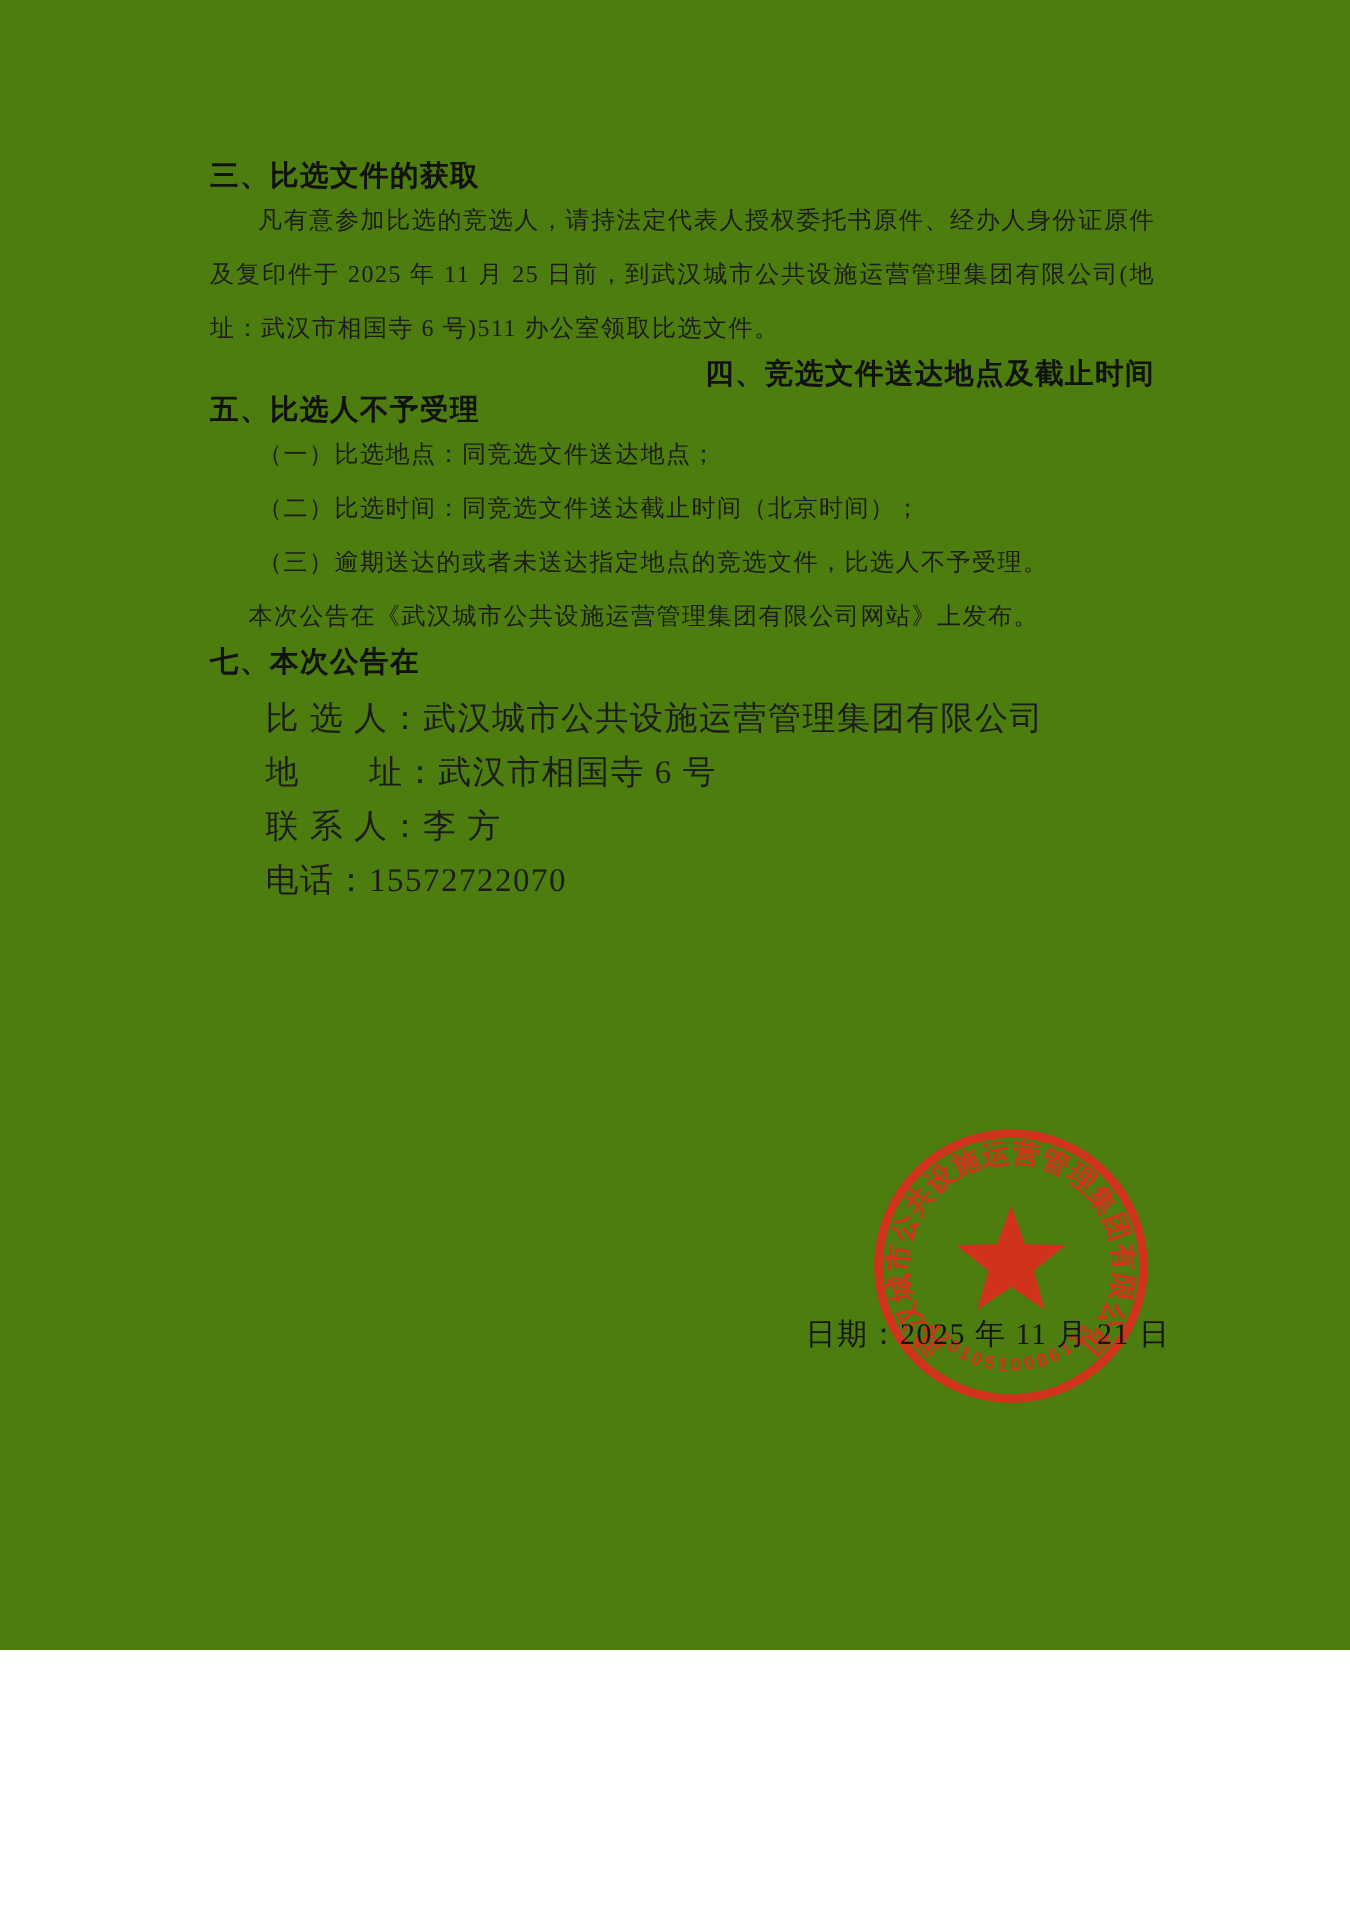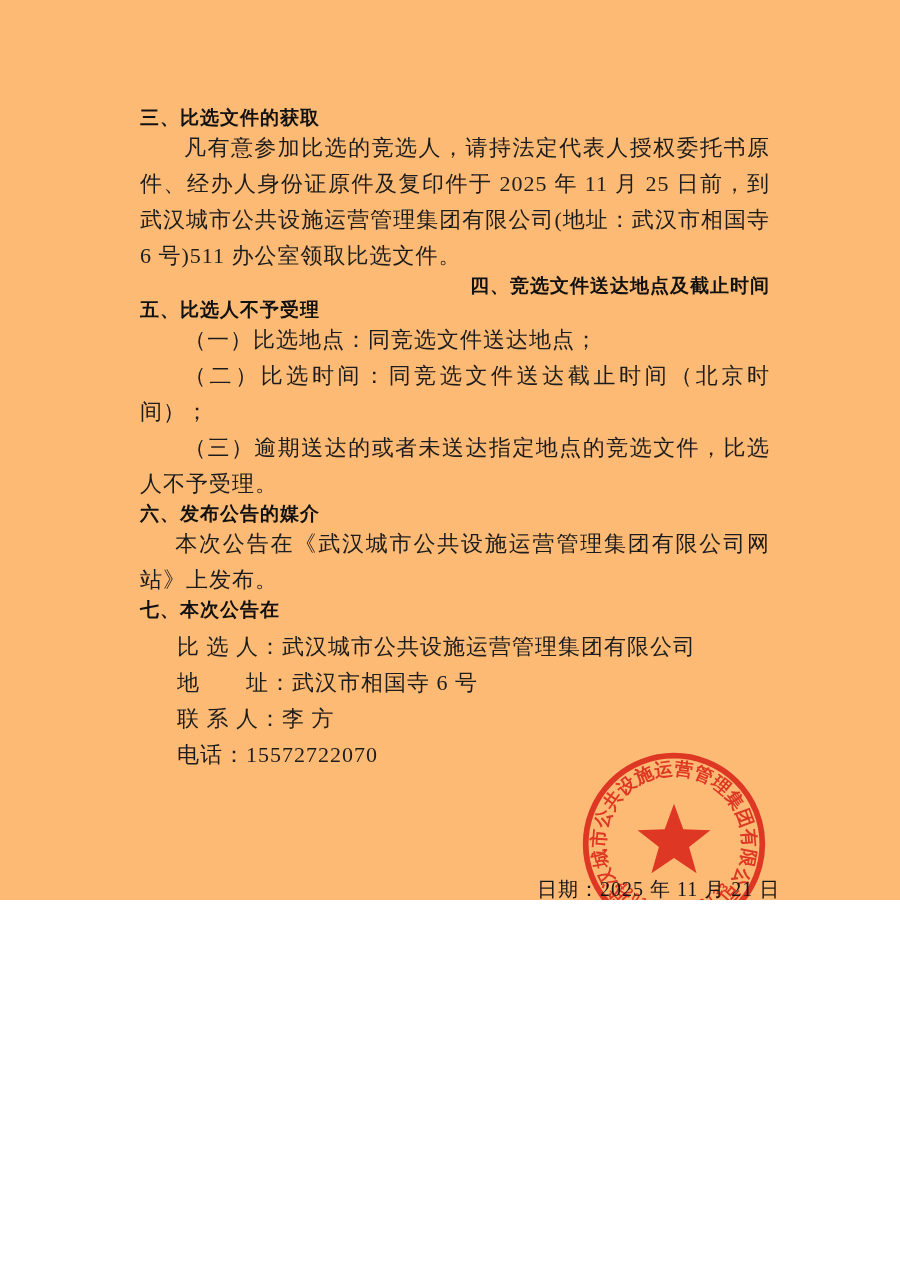--- a/index.html
+++ b/index.html
@@ -3,43 +3,43 @@
 <meta charset="utf-8">
 <style>
   html, body {
     margin: 0;
     padding: 0;
     background: #ffffff;
   }
   .page {
     position: relative;
     width: 900px;
-    height: 900px;
-    background: #fdba74;
+    height: 1100px;
+    background: #4d7c0f;
     overflow: hidden;
     font-family: "Liberation Serif", "DejaVu Serif", serif;
     color: #1c1c1c;
   }
   .content {
     position: absolute;
     left: 140px;
     top: 106px;
     width: 630px;
   }
   h2.sec-heading {
     font-family: "Liberation Sans", "DejaVu Sans", sans-serif;
     font-size: 19px;
     font-weight: bold;
     color: #111111;
     line-height: 24px;
     margin: 0;
     letter-spacing: 1px;
   }
   p.para {
-    font-size: 22px;
+    font-size: 16px;
     line-height: 36px;
     margin: 0;
     text-align: justify;
     letter-spacing: 1px;
   }
   p.indent { text-indent: 2em; }
   p.indent-sm { text-indent: 1.6em; }
   .m-t12 { margin-top: 12px; }
   .m-t10 { margin-top: 10px; text-align: right; }
   .m-t8  { margin-top: 8px; }
@@ -88,21 +88,20 @@
     <h2 class="sec-heading">三、比选文件的获取</h2>
     <p class="para indent m-t12">凡有意参加比选的竞选人，请持法定代表人授权委托书原件、经办人身份证原件及复印件于 2025 年 11 月 25 日前，到武汉城市公共设施运营管理集团有限公司(地址：武汉市相国寺 6 号)511 办公室领取比选文件。</p>
 
     <h2 class="sec-heading m-t10">四、竞选文件送达地点及截止时间</h2>
 
     <h2 class="sec-heading m-t16">五、比选人不予受理</h2>
     <p class="para indent m-t8">（一）比选地点：同竞选文件送达地点；</p>
     <p class="para indent m-t0">（二）比选时间：同竞选文件送达截止时间（北京时间）；</p>
     <p class="para indent m-t0">（三）逾期送达的或者未送达指定地点的竞选文件，比选人不予受理。</p>
 
-    <h2 class="sec-heading m-t0">六、发布公告的媒介</h2>
     <p class="para indent-sm m-t8">本次公告在《武汉城市公共设施运营管理集团有限公司网站》上发布。</p>
 
     <h2 class="sec-heading m-t18">七、本次公告在</h2>
     <div class="contact-block">
       <p class="contact-row">比 选 人：武汉城市公共设施运营管理集团有限公司</p>
       <p class="contact-row">地　　址：武汉市相国寺 6 号</p>
       <p class="contact-row">联 系 人：李 方</p>
       <p class="contact-row">电话：15572722070</p>
     </div>
   </div>

